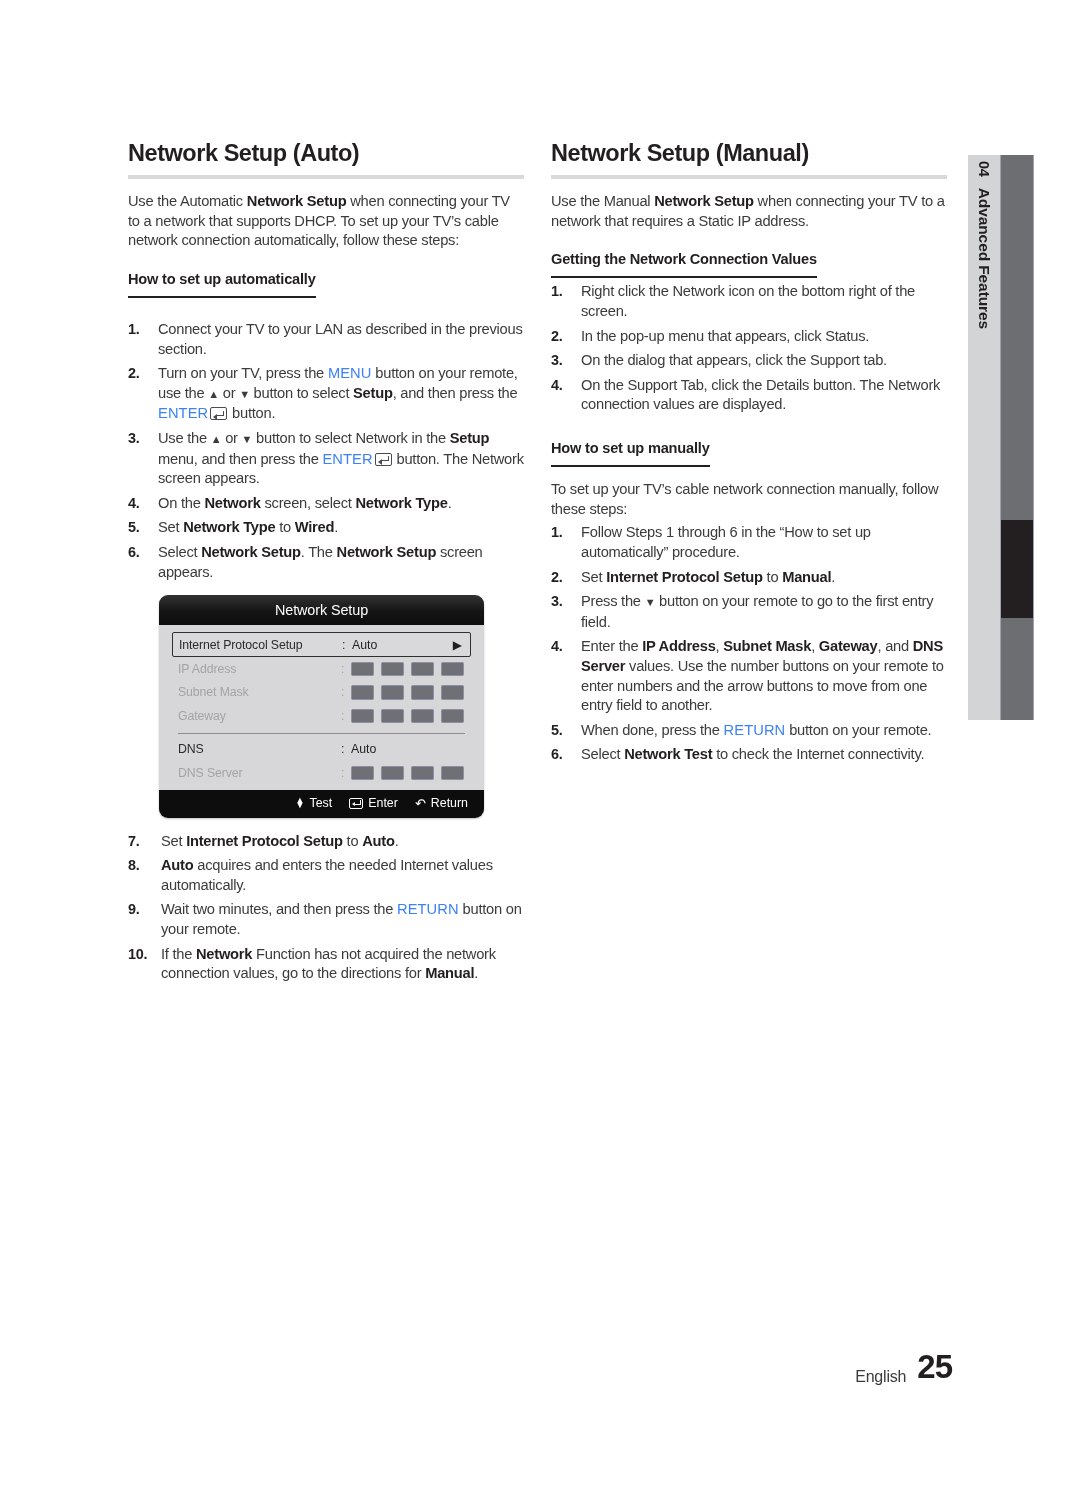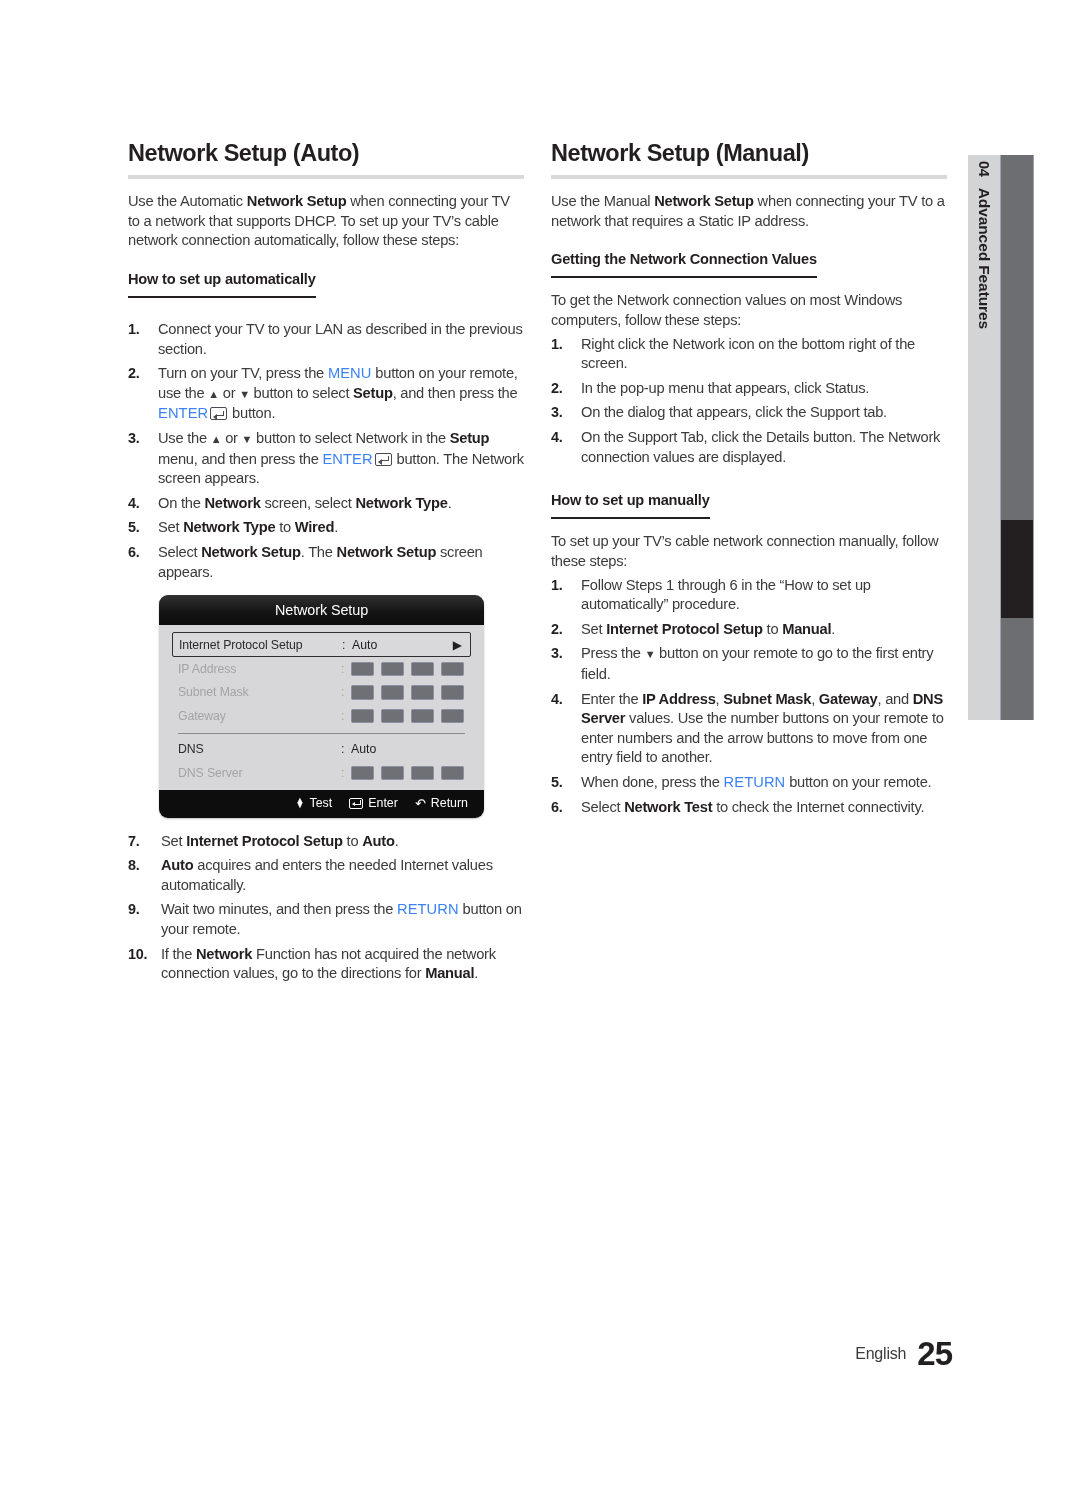--- a/index.html
+++ b/index.html
@@ -299,23 +299,23 @@
     border-top: 2.6px solid transparent;
     border-bottom: 2.6px solid transparent;
     border-right: 3.4px solid #fff;
   }
   .ret-ico { font-size: 13px; display: inline-block; transform: scaleX(-1); }
 
   
   .footer {
     position: absolute;
     right: 128px;
-    bottom: 121px;
+    bottom: 108px;
     display: flex;
-    align-items: center;
+    align-items: flex-end;
     gap: 11px;
   }
   .footer .lang {
     font-size: 16px;
     color: #3b3b3d;
     letter-spacing: -0.2px;
   }
   .footer .pageno {
     font-size: 33px;
     font-weight: 700;
@@ -496,21 +496,20 @@
 
     <h1 class="sec-title">Network Setup (Manual)</h1>
     <div class="title-rule"></div>
 
     <p class="intro">
       Use the Manual <b>Network Setup</b> when connecting your TV to a network that requires a Static IP address.
     </p>
 
     <h2 class="sub-title">Getting the Network Connection Values</h2>
 
-    <p class="lead">To get the Network connection values on most Windows computers, follow these steps:</p>
 
     <ol class="steps" style="margin-top:4px">
       <li>
         <span class="marker">1.</span>
         Right click the Network icon on the bottom right of the screen.
       </li>
       <li>
         <span class="marker">2.</span>
         In the pop-up menu that appears, click Status.
       </li>

